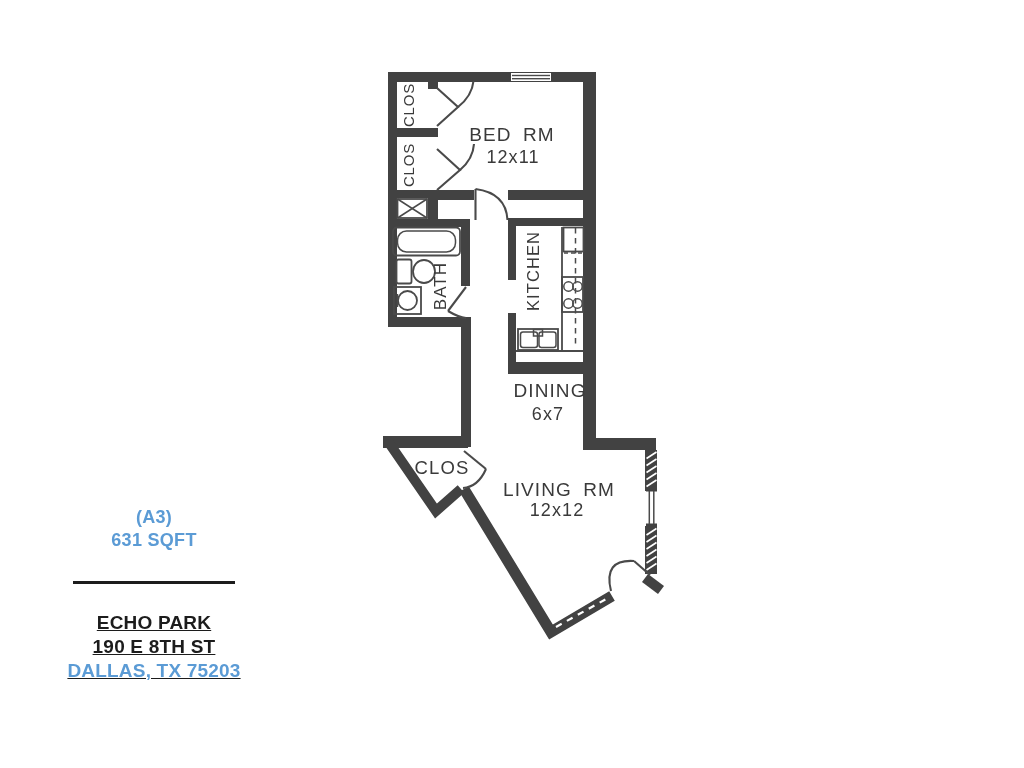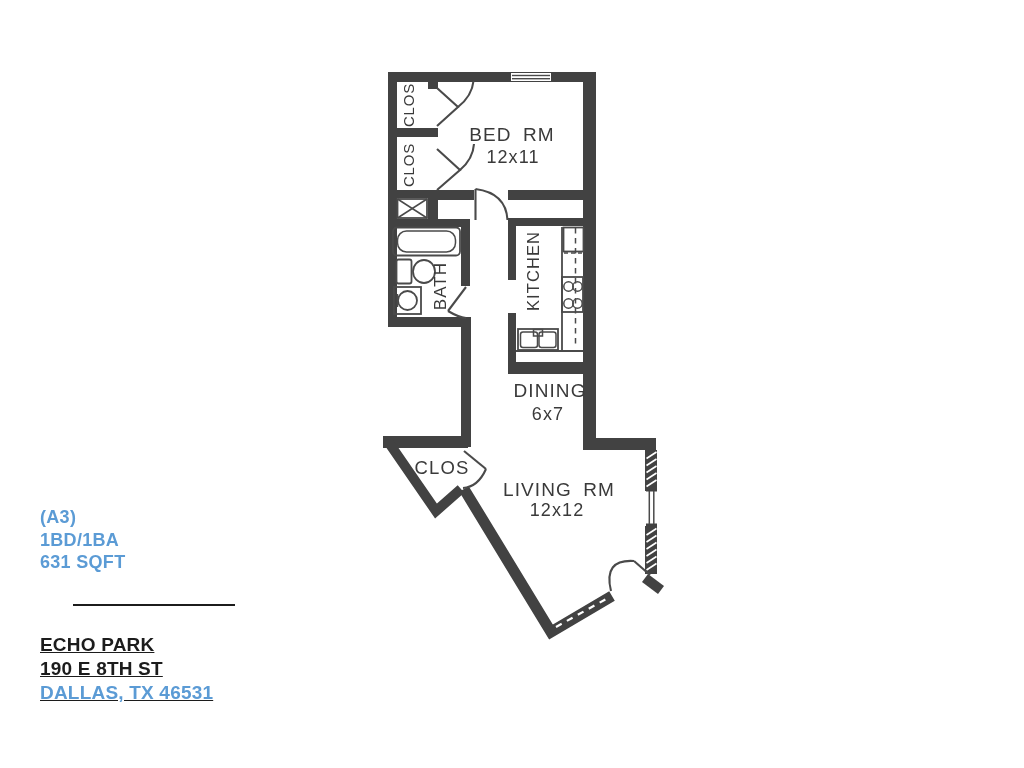--- a/index.html
+++ b/index.html
@@ -7,21 +7,21 @@
     --wall:#424242;
     --ink:#1c1c1c;
   }
   html,body{margin:0;padding:0;background:#ffffff;}
   .canvas{
     position:relative;width:1024px;height:708px;background:#ffffff;overflow:hidden;
     font-family:"Liberation Sans",sans-serif;
   }
   
   .info-panel{
-    position:absolute;left:40px;top:506px;width:228px;text-align:left;
+    position:absolute;left:40px;top:506px;width:228px;text-align:center;
   }
   .unit-info{
     color:var(--accent);font-weight:bold;font-size:18px;line-height:22.5px;
     letter-spacing:.3px;
   }
   .divider{
     width:162px;height:2.5px;background:var(--ink);margin:30px auto 27px auto;
   }
   .property-info{
     font-weight:bold;font-size:19px;line-height:24px;color:var(--ink);
@@ -215,24 +215,23 @@
       <text class="plan-label lbl-vert" text-anchor="middle" transform="rotate(-90 414 105)" x="414" y="105">CLOS</text>
       <text class="plan-label lbl-vert" text-anchor="middle" transform="rotate(-90 414 165)" x="414" y="165">CLOS</text>
 
       <text class="plan-label" font-size="18.5" x="442" y="474" text-anchor="middle">CLOS</text>
     </g>
   </svg>
 
   <div class="info-panel">
     <div class="unit-info">
       <div>(A3)</div>
-      <div>1BD/1BA</div>
       <div>631 SQFT</div>
     </div>
     <div class="divider"></div>
     <div class="property-info">
       <div>ECHO PARK</div>
       <div>190 E 8TH ST</div>
-      <div class="city">DALLAS, TX 46531</div>
+      <div class="city">DALLAS, TX 75203</div>
     </div>
   </div>
 
 </div>
 
 </body></html>

